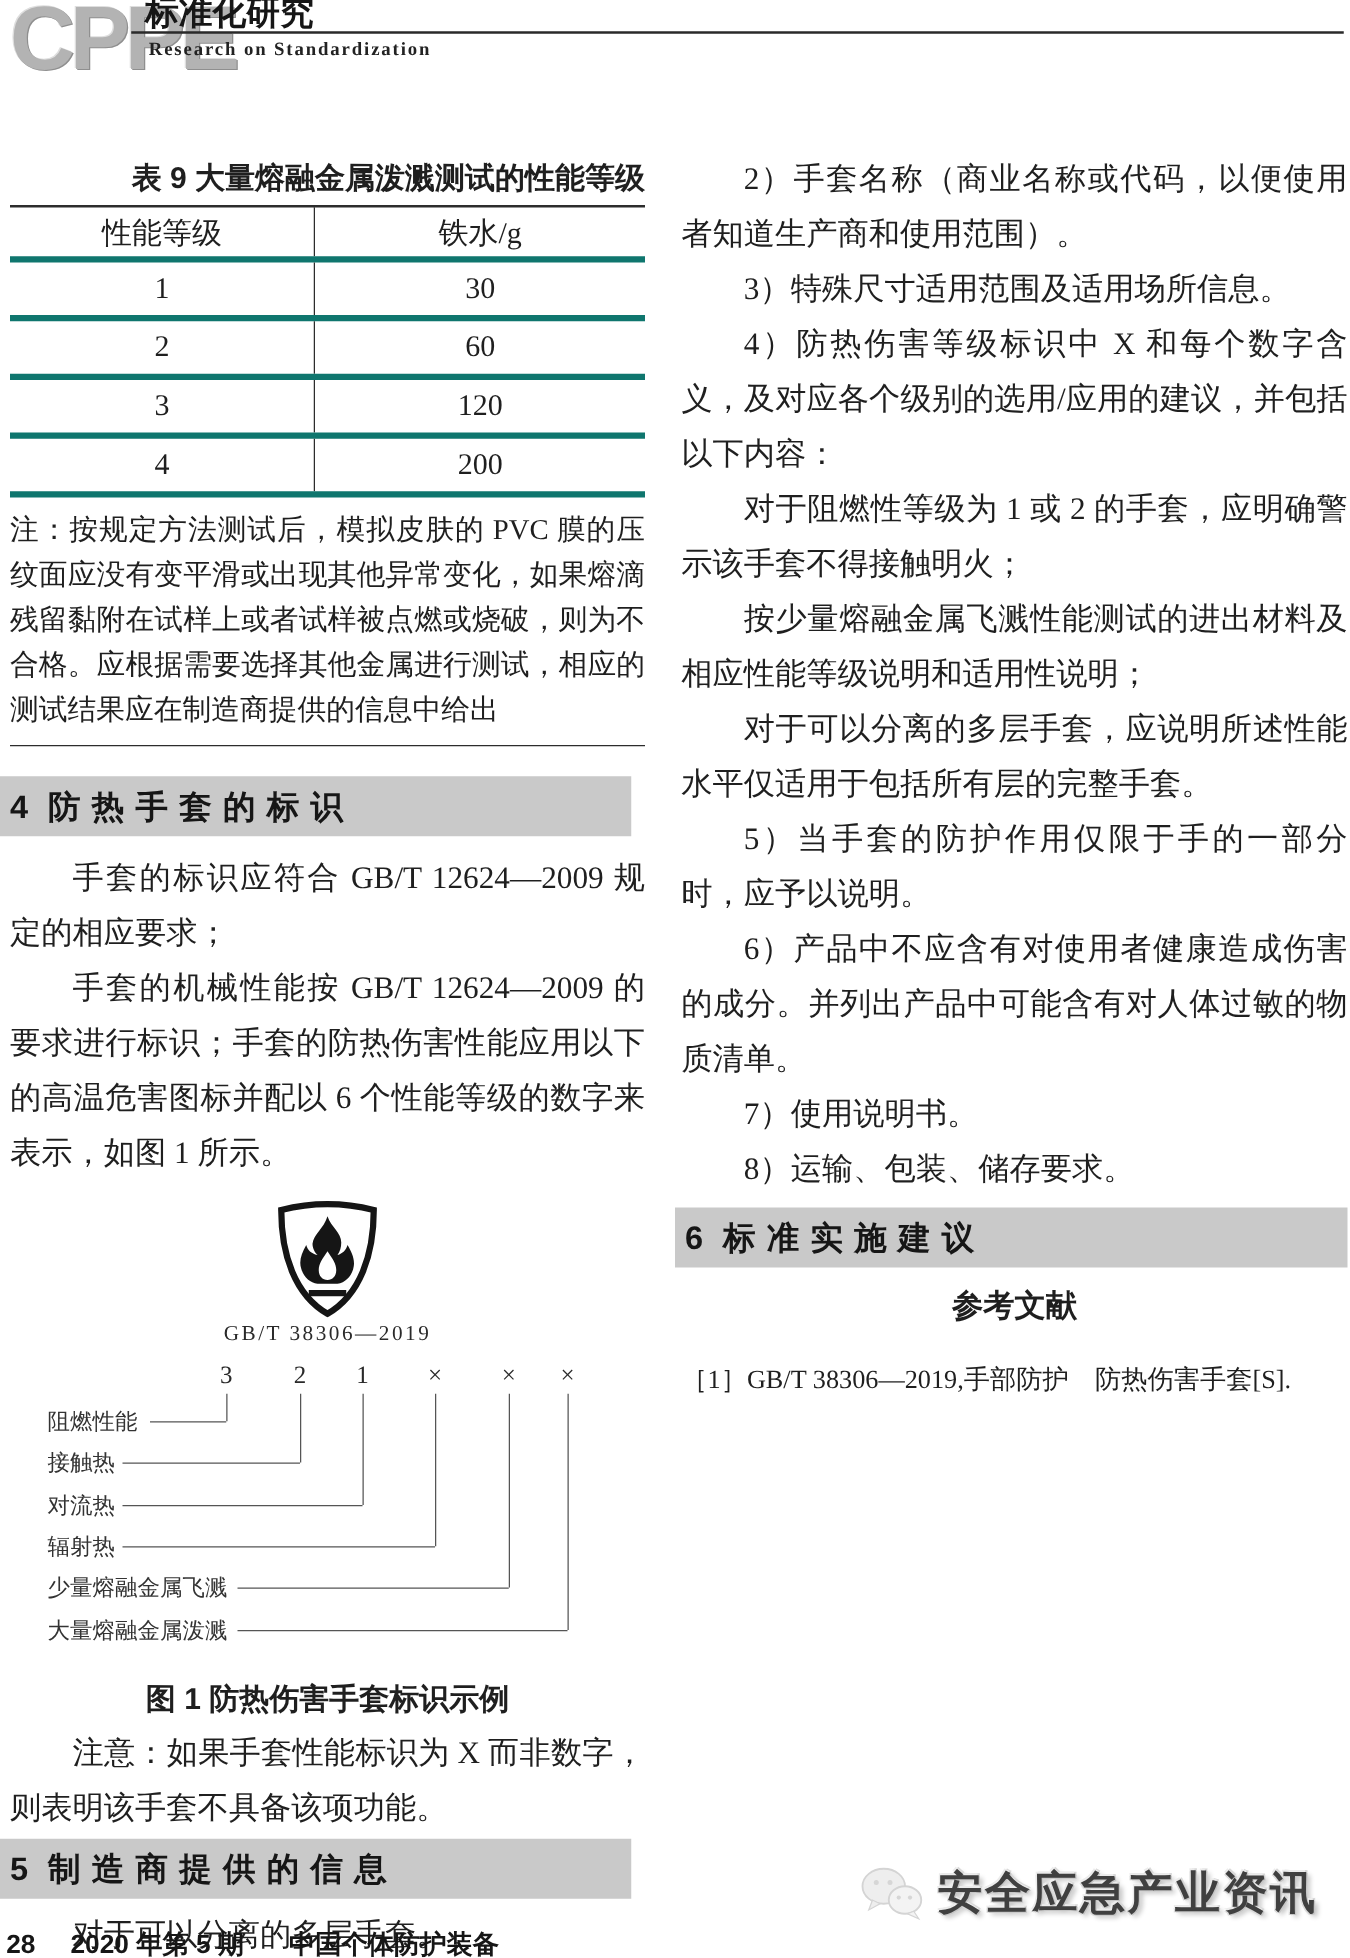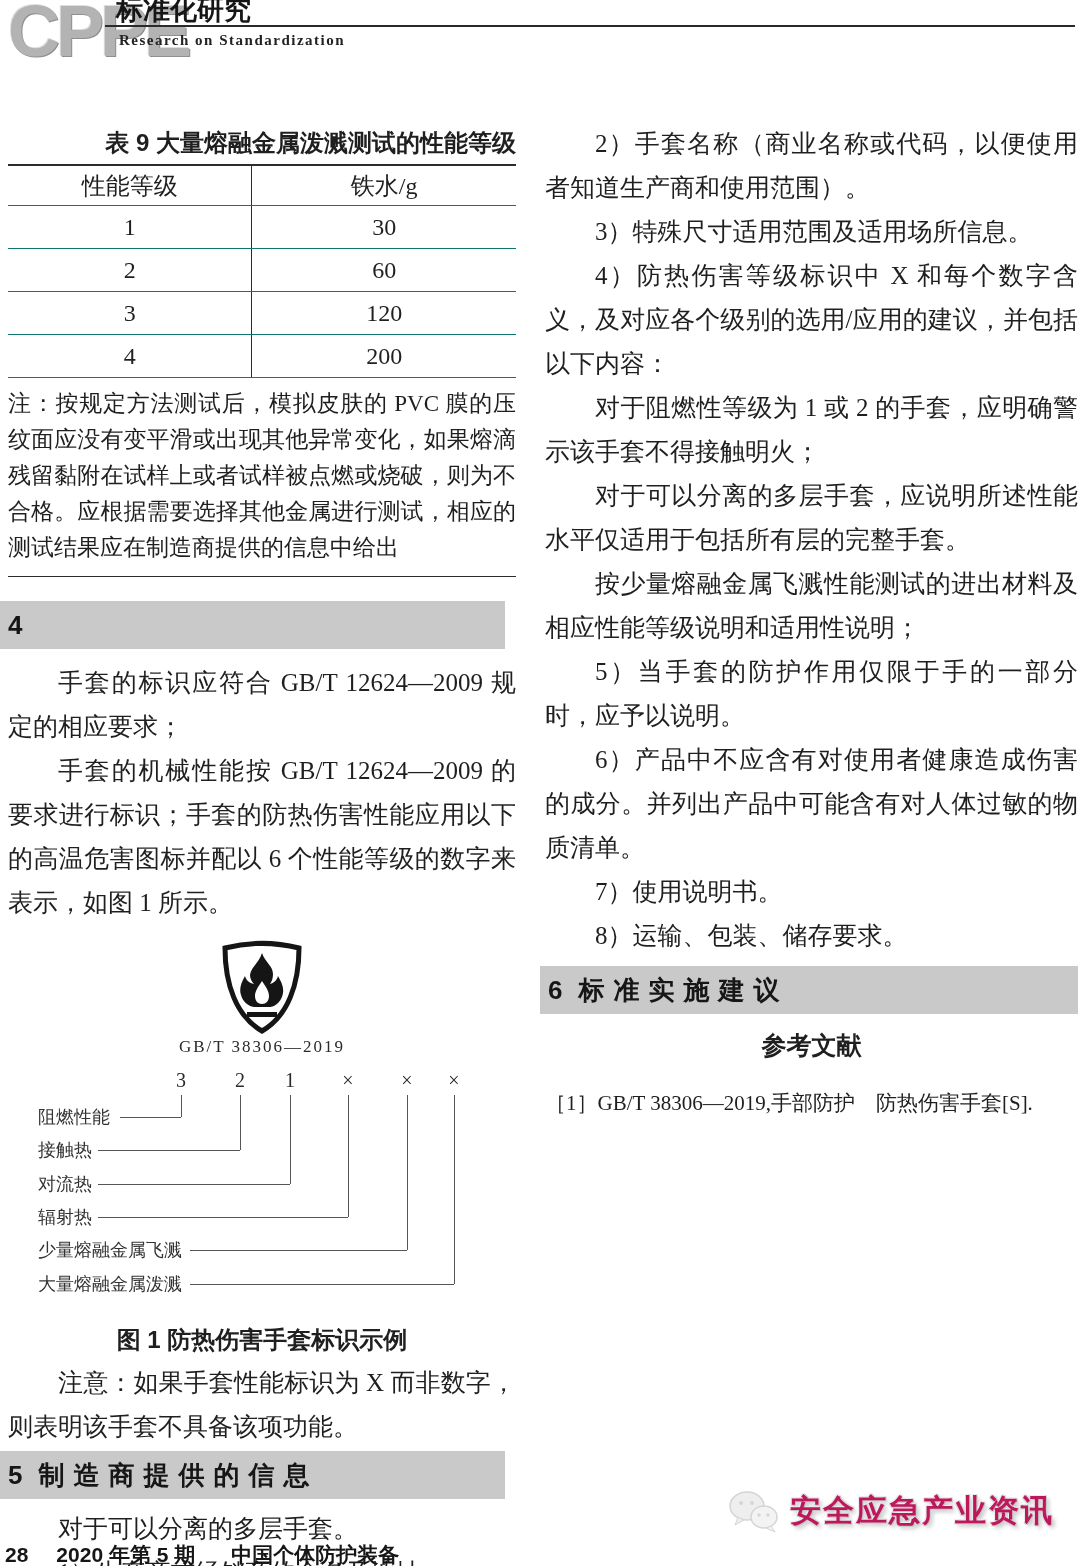--- a/index.html
+++ b/index.html
@@ -27,21 +27,21 @@
   .sec-bar .num{margin:0 16px 0 8px;}
   .sec-bar .ttl{letter-spacing:9px;}
   .bar-left{margin-left:-8px;width:505px;}
   .bar-right{margin-left:-5px;width:538px;}
 
   
   .tbl-title{font-family:"Liberation Sans",sans-serif;font-weight:bold;font-size:24px;
              text-align:right;margin:6px 0 6px;line-height:30px;}
   table.t9{width:100%;border-collapse:collapse;border-top:2px solid #2c2c2c;}
   table.t9 th,table.t9 td{font-weight:normal;font-size:24px;text-align:center;
-             border-bottom:1px solid #0f766e;padding:0;}
+             border-bottom:5px solid #0f766e;padding:0;}
   table.t9 th{height:39px;}
   table.t9 td{height:42px;}
   table.t9 .c1{width:48%;border-right:1px solid #2c2c2c;}
   .tbl-note{font-size:23px;line-height:36px;text-align:justify;margin:0;
             padding:8px 0 10px;border-bottom:1px solid #2c2c2c;}
 
   
   .shield-wrap{margin-top:14px;text-align:center;}
   .shield-label{text-align:center;font-size:17px;letter-spacing:2px;margin-top:2px;color:#2a2a2a;}
   .diagram{position:relative;height:240px;margin-top:12px;}
@@ -56,23 +56,23 @@
   
   .refs-heading{text-align:center;font-family:"Liberation Sans",sans-serif;font-weight:bold;
                 font-size:25px;margin:16px 0 0;line-height:30px;}
   .ref-item{font-size:21px;line-height:30px;margin:28px 0 0;text-align:left;}
 
   
   .footer{position:absolute;left:5px;bottom:-3px;font-family:"Liberation Sans",sans-serif;
           font-weight:bold;font-size:21px;color:#161616;display:flex;align-items:baseline;}
   .footer .pg{margin-right:28px;}
   .footer .issue{margin-right:36px;}
-  .wm{position:absolute;right:26px;top:1490px;display:flex;align-items:flex-start;
-      font-family:"Liberation Sans",sans-serif;font-weight:bold;font-size:31px;letter-spacing:2px;
-      color:#be185d;
+  .wm{position:absolute;right:26px;top:1490px;display:flex;align-items:center;
+      font-family:"Liberation Sans",sans-serif;font-weight:bold;font-size:36px;letter-spacing:2px;
+      color:#404040;
       text-shadow:1px 1px 0 #c6c6c6,-1px -1px 0 #ececec,1px -1px 0 #d9d9d9,-1px 1px 0 #d9d9d9,3px 3px 4px #c0c0c0;}
   .wm-icon{margin-right:10px;opacity:.85;}
 </style>
 </head>
 <body>
 
 <div class="page">
 
   <div class="hdr-logo">CPPE</div>
   <div class="hdr-zh">标准化研究</div>
@@ -106,20 +106,21 @@
         <tr>
           <td class="c1">4</td>
           <td>200</td>
         </tr>
       </tbody>
     </table>
     <p class="tbl-note">注：按规定方法测试后，模拟皮肤的 PVC 膜的压纹面应没有变平滑或出现其他异常变化，如果熔滴残留黏附在试样上或者试样被点燃或烧破，则为不合格。应根据需要选择其他金属进行测试，相应的测试结果应在制造商提供的信息中给出</p>
 
     <div class="sec-bar bar-left" style="margin-top:24px;">
       <span class="num">4</span>
+      <span class="ttl">防热手套的标识</span>
     </div>
 
     <p class="body" style="margin-top:12px;">手套的标识应符合 GB/T 12624—2009 规定的相应要求；</p>
     <p class="body">手套的机械性能按 GB/T 12624—2009 的要求进行标识；手套的防热伤害性能应用以下的高温危害图标并配以 6 个性能等级的数字来表示，如图 1 所示。</p>
 
     <div class="shield-wrap">
       <svg width="86" height="96" viewBox="0 0 86 96" style="display:block;margin:0 auto;">
         <path d="M6,9 C30,3 56,3 80,9 C80,45 69,77 43,92 C17,77 6,45 6,9 Z" fill="none" stroke="#151515" stroke-width="5"></path>
         <path d="M43 14 C40 24 32 28 31 36 C31 40 33 43 35 45 C30 44 27 41 26 37 C22 44 20 50 22 56 C24 63 29 67 35 68 L51 68 C58 67 63 61 64 54 C65 48 62 42 59 37 C58 41 55 44 51 45 C53 42 54 39 54 35 C54 27 46 23 43 14 Z" fill="#151515"></path>
         <path d="M43 42 C47 48 50 52 50 57 C50 62 47 65 43 65 C39 65 36 62 36 57 C36 52 39 48 43 42 Z" fill="#ffffff"></path>
@@ -168,22 +169,22 @@
 
     <p class="body" style="margin-top:8px;">对于可以分离的多层手套。</p>
     <p class="body">1）生产商或经销商的全名及地址。</p>
   </div>
 
   <div class="col-right">
     <p class="body">2）手套名称（商业名称或代码，以便使用者知道生产商和使用范围）。</p>
     <p class="body">3）特殊尺寸适用范围及适用场所信息。</p>
     <p class="body">4）防热伤害等级标识中 X 和每个数字含义，及对应各个级别的选用/应用的建议，并包括以下内容：</p>
     <p class="body">对于阻燃性等级为 1 或 2 的手套，应明确警示该手套不得接触明火；</p>
+    <p class="body">按少量熔融金属飞溅性能测试的进出材料及相应性能等级说明和适用性说明；</p>
     <p class="body">对于可以分离的多层手套，应说明所述性能水平仅适用于包括所有层的完整手套。</p>
-    <p class="body">按少量熔融金属飞溅性能测试的进出材料及相应性能等级说明和适用性说明；</p>
     <p class="body">5）当手套的防护作用仅限于手的一部分时，应予以说明。</p>
     <p class="body">6）产品中不应含有对使用者健康造成伤害的成分。并列出产品中可能含有对人体过敏的物质清单。</p>
     <p class="body">7）使用说明书。</p>
     <p class="body">8）运输、包装、储存要求。</p>
 
     <div class="sec-bar bar-right" style="margin-top:8px;">
       <span class="num">6</span>
       <span class="ttl">标准实施建议</span>
     </div>
 

